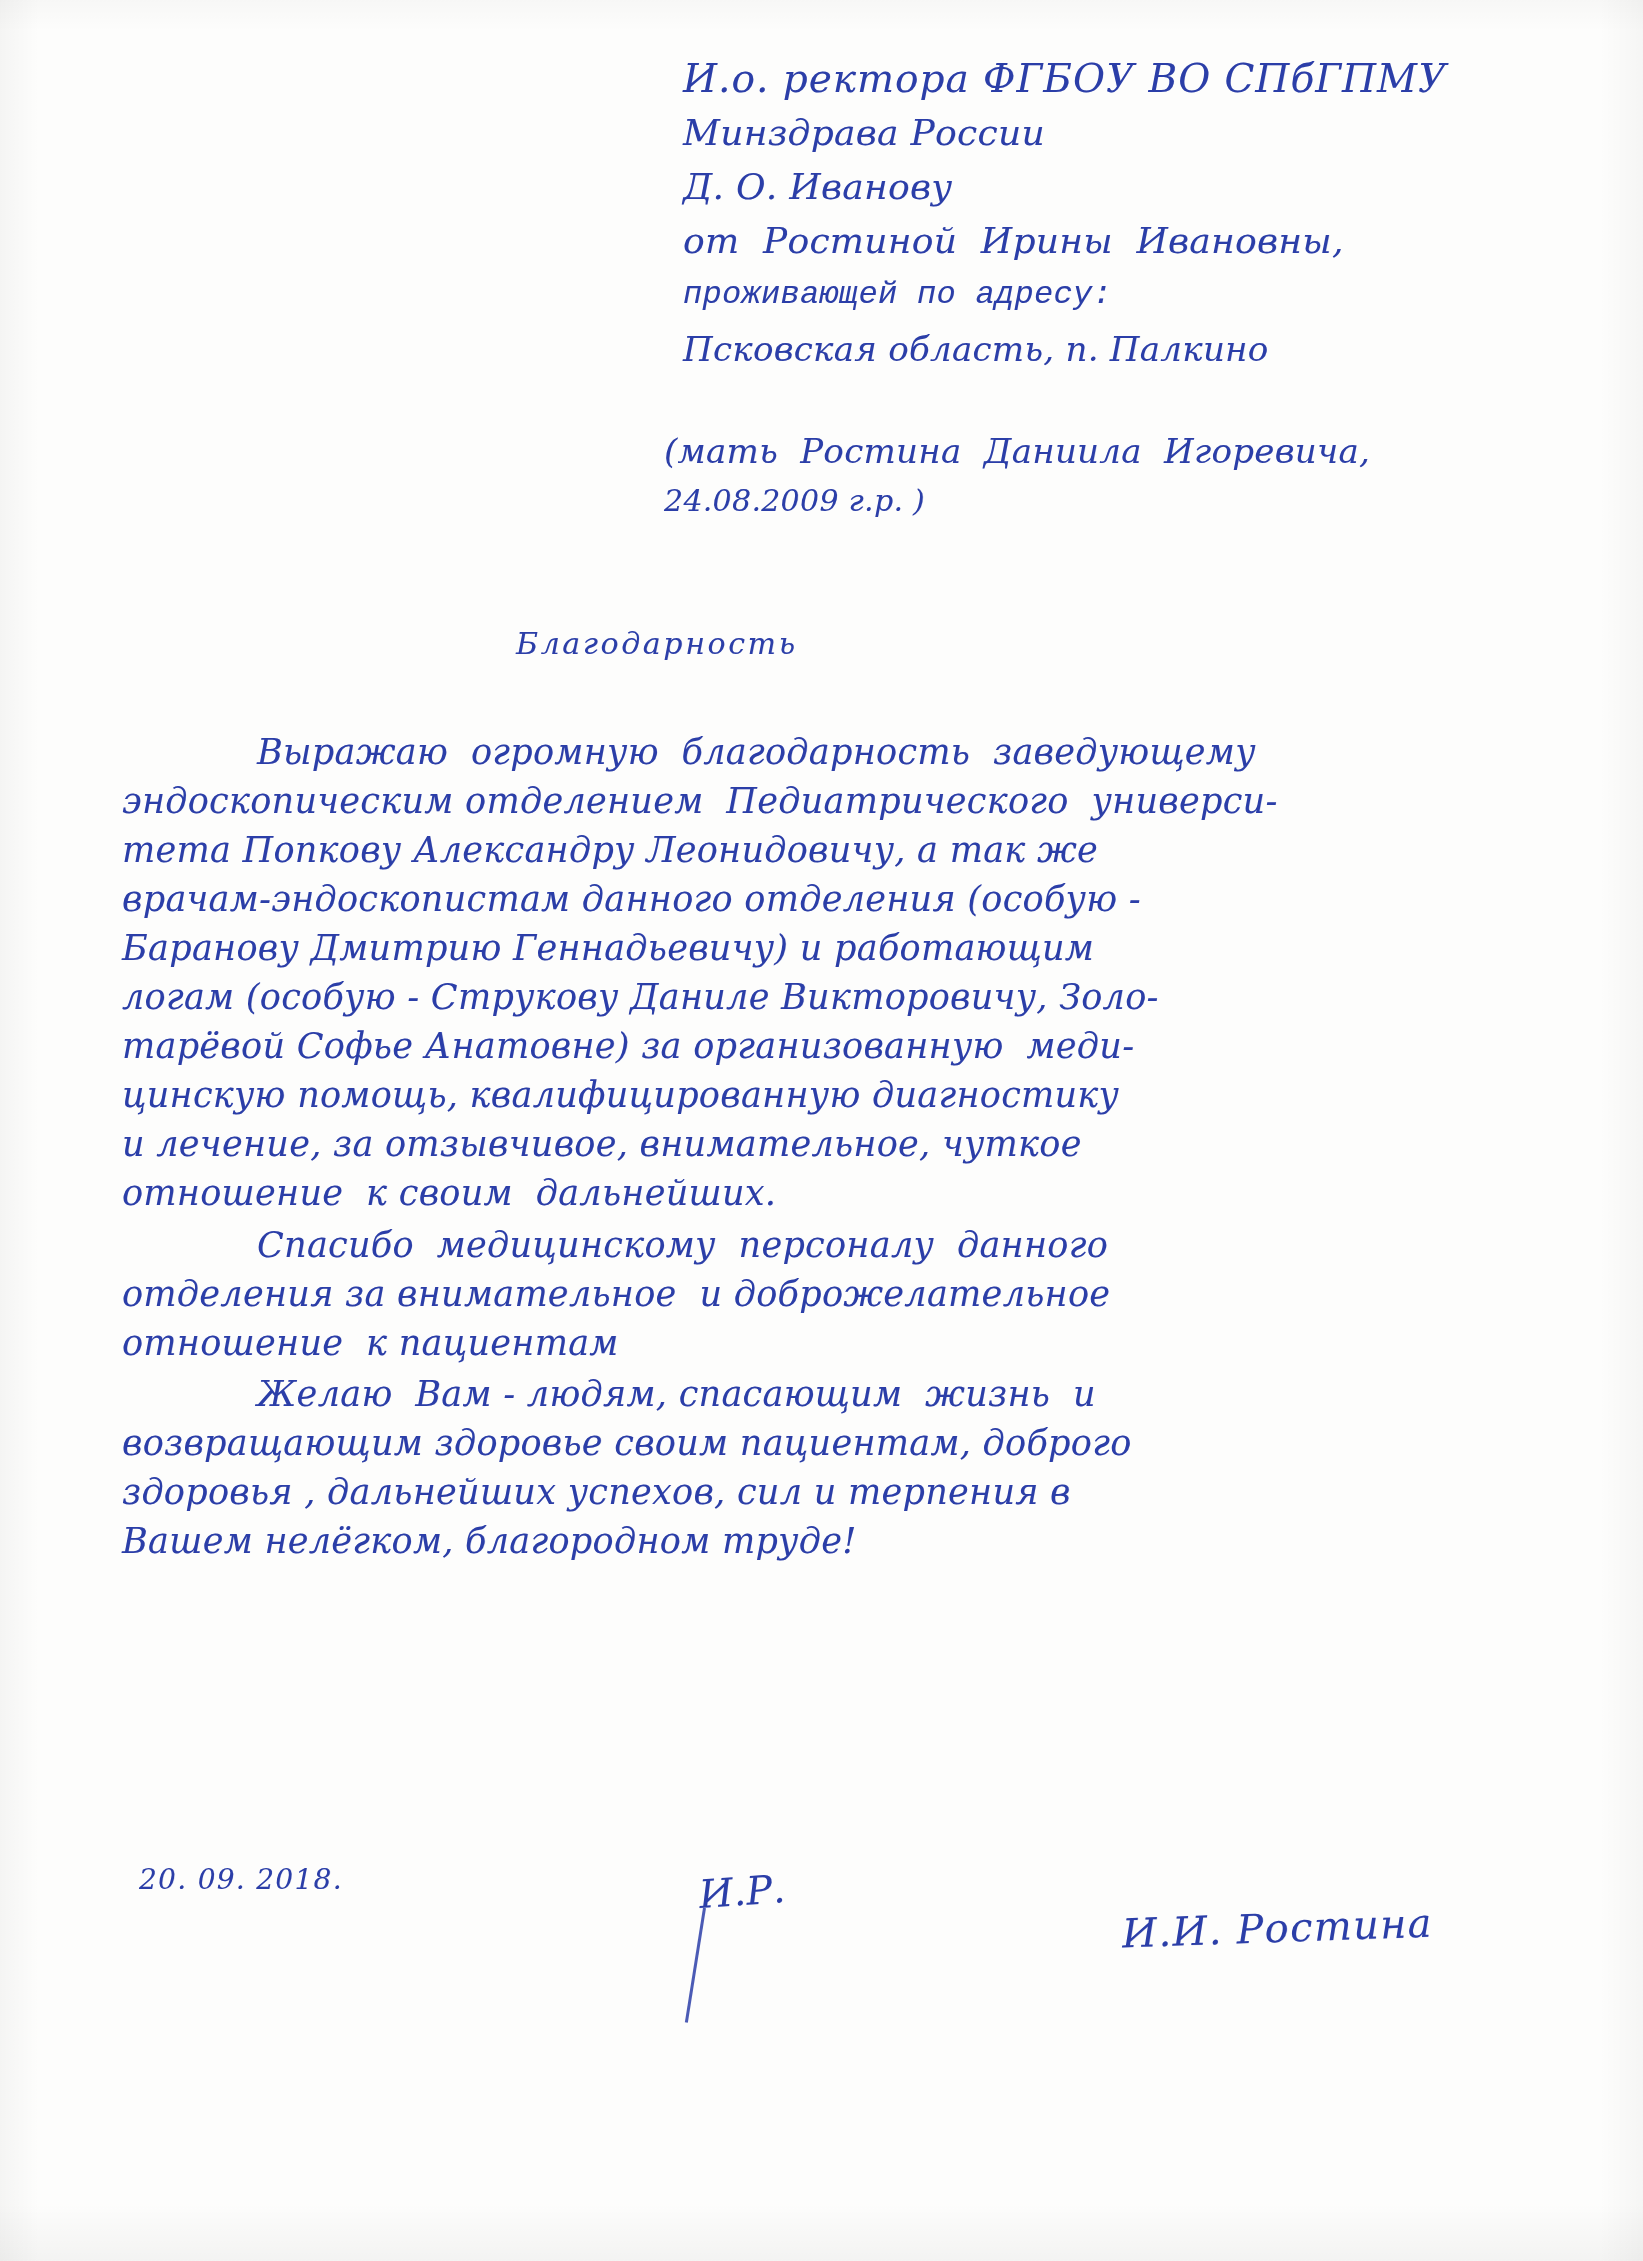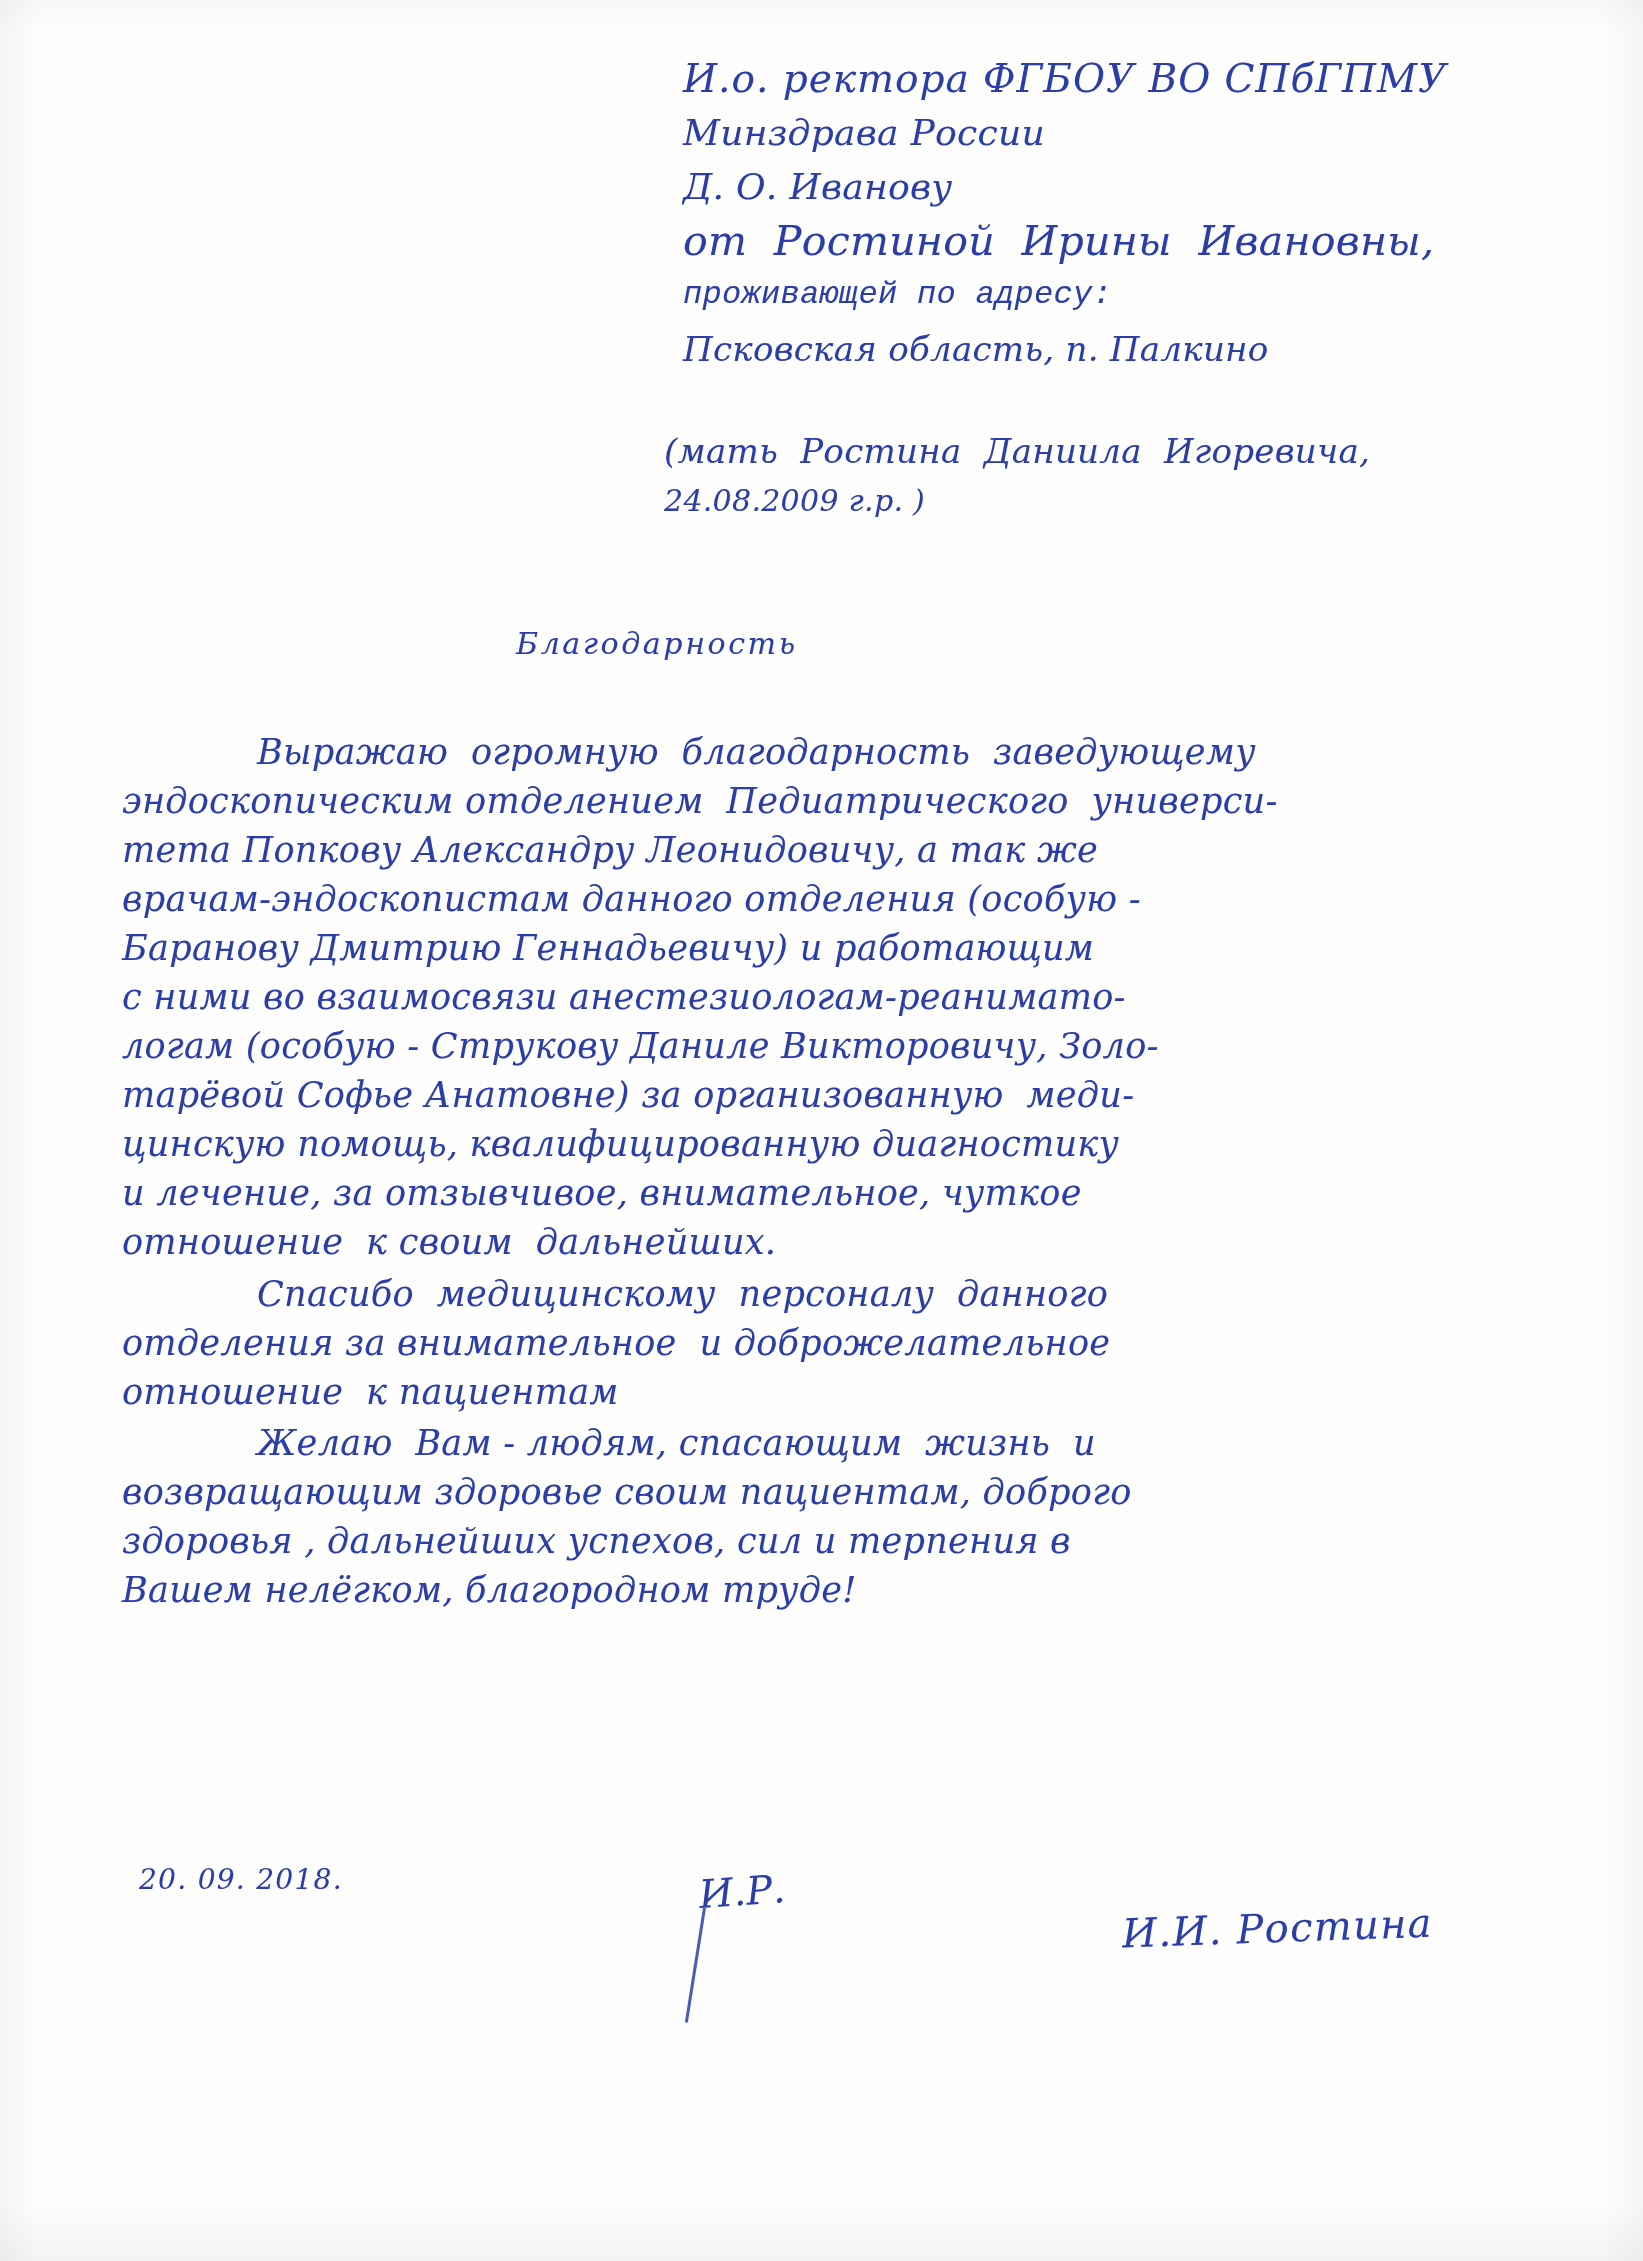--- a/index.html
+++ b/index.html
@@ -49,21 +49,21 @@
     top: 52px;
     width: 915px;
   }
   #addressee .line {
     font-size: 35px;
     line-height: 54px;
   }
   #addressee .l0 { font-size: 39px; letter-spacing: 1px; }
   #addressee .l1 { font-size: 36px; }
   #addressee .l2 { font-size: 36px; }
-  #addressee .l3 { font-size: 41px; }
+  #addressee .l3 { font-size: 36px; }
   #addressee .l4 { font-size: 32px; font-family: Liberation Mono, monospace; }
   #addressee .l5 { font-size: 34px; }
 
   #parent-note {
     position: absolute;
     left: 664px;
     top: 426px;
     width: 948px;
   }
   #parent-note .line {
@@ -154,21 +154,20 @@
   <div id="doc-title" class="hand">Благодарность</div>
 
   <div id="body-text">
 
     <div class="para">
       <div class="hand line indent">Выражаю  огромную  благодарность  заведующему</div>
       <div class="hand line">эндоскопическим отделением  Педиатрического  универси-</div>
       <div class="hand line">тета Попкову Александру Леонидовичу, а так же</div>
       <div class="hand line">врачам-эндоскопистам данного отделения (особую -</div>
       <div class="hand line">Баранову Дмитрию Геннадьевичу) и работающим</div>
-      <div class="hand line">с ними во взаимосвязи анестезиологам-реанимато-</div>
       <div class="hand line">логам (особую - Струкову Даниле Викторовичу, Золо-</div>
       <div class="hand line">тарёвой Софье Анатовне) за организованную  меди-</div>
       <div class="hand line">цинскую помощь, квалифицированную диагностику</div>
       <div class="hand line">и лечение, за отзывчивое, внимательное, чуткое</div>
       <div class="hand line">отношение  к своим  дальнейших.</div>
     </div>
 
     <div class="para">
       <div class="hand line indent">Спасибо  медицинскому  персоналу  данного</div>
       <div class="hand line">отделения за внимательное  и доброжелательное</div>

